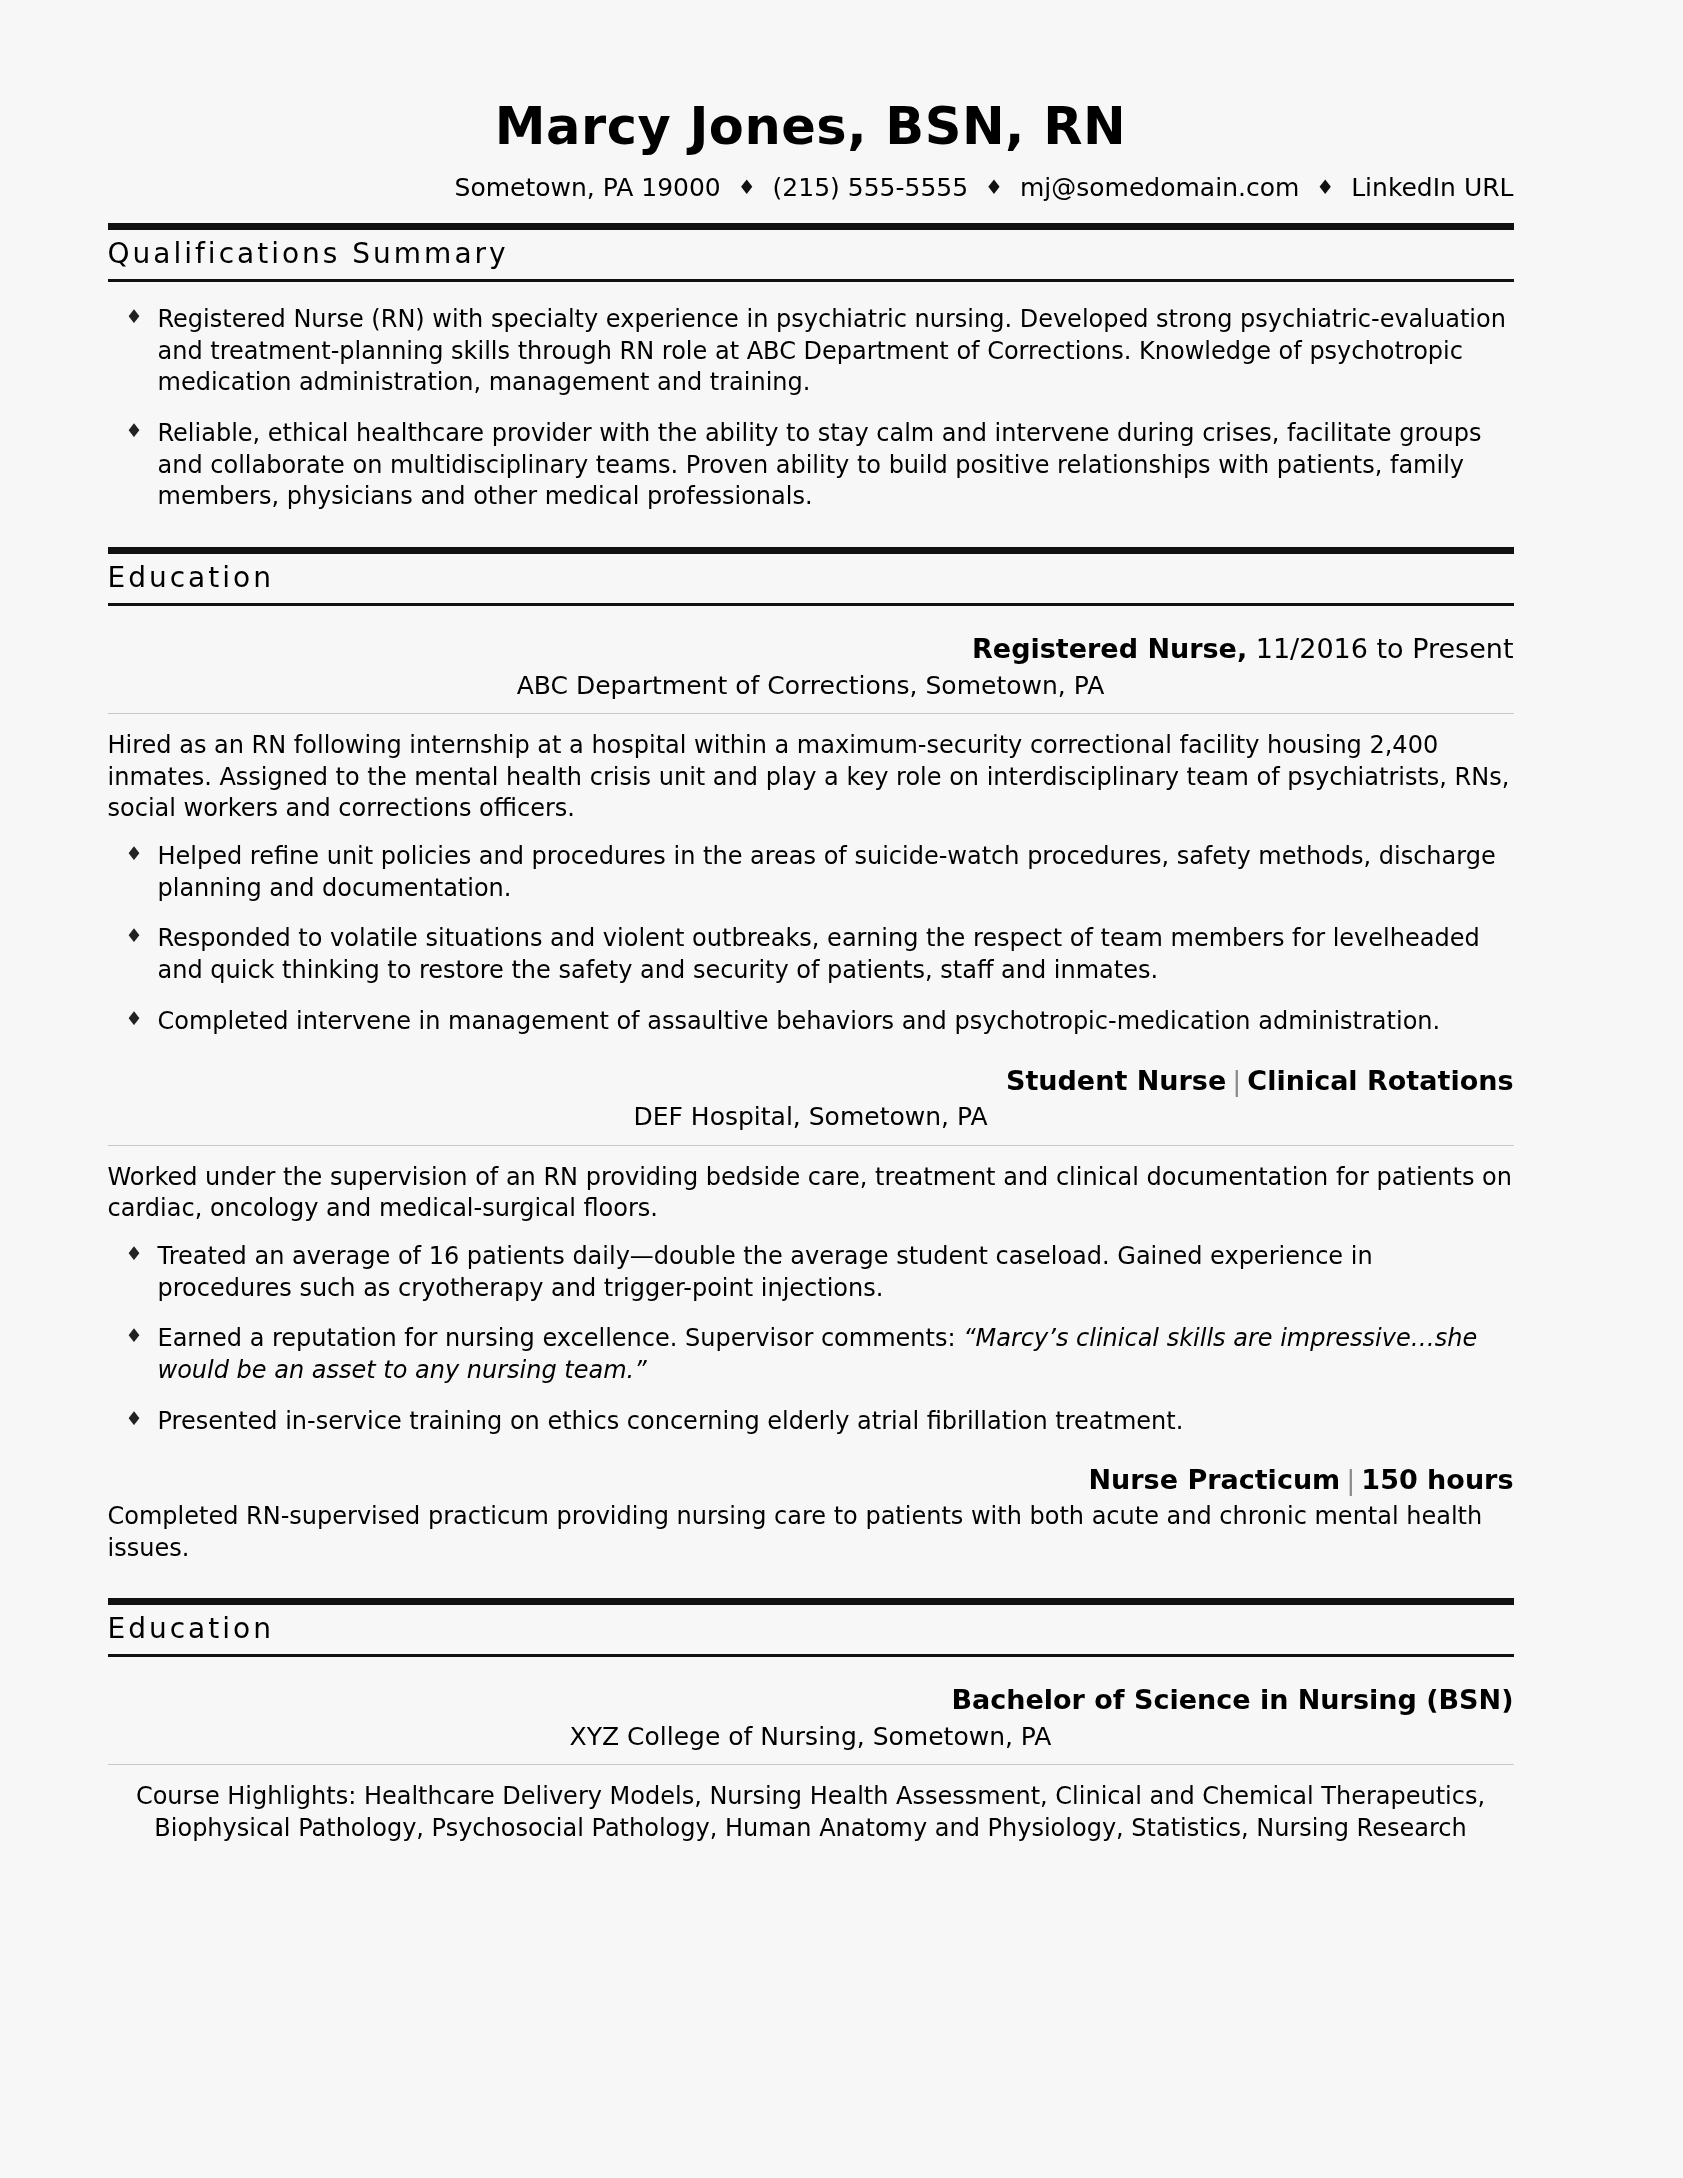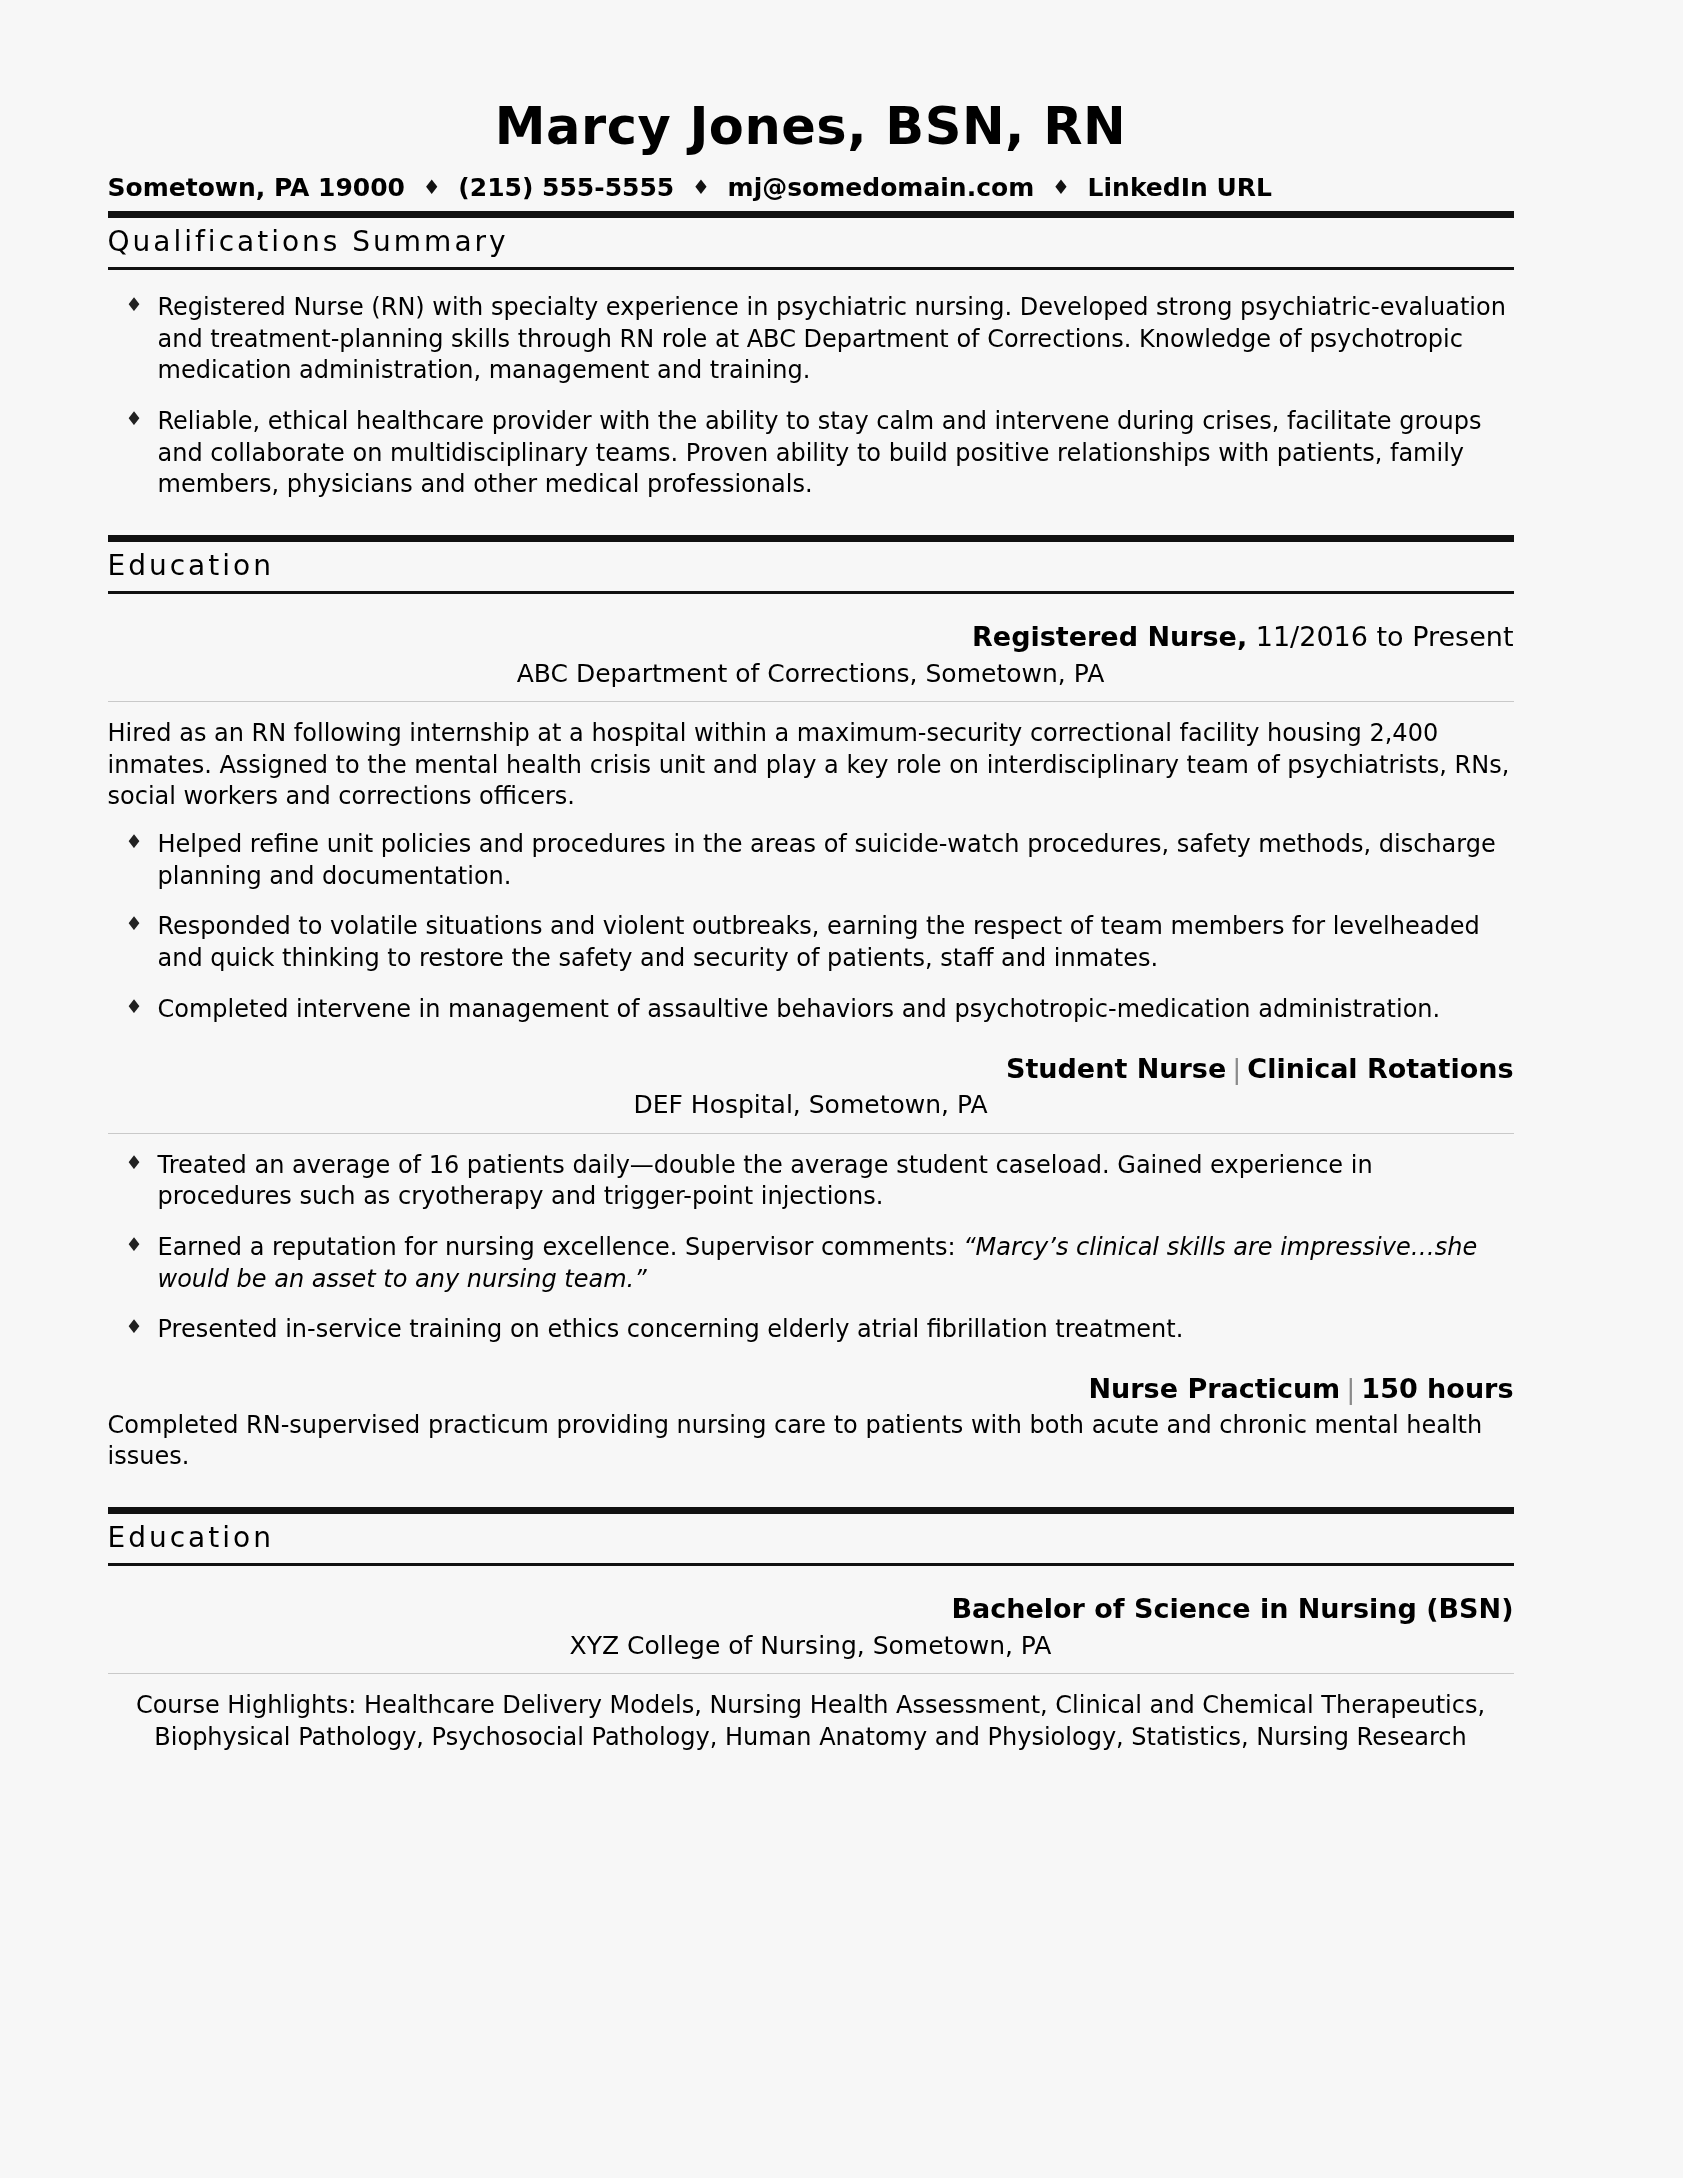--- a/index.html
+++ b/index.html
@@ -30,26 +30,25 @@
   
   .name {
     text-align: center;
     font-size: 51px;
     font-weight: bold;
     letter-spacing: 0.5px;
     margin: 40px 0 18px 0;
     line-height: 1.1;
   }
   .contact {
-    text-align: left;
+    text-align: right;
     font-size: 25px;
-    margin-bottom: 8px;
+    margin-bottom: 20px;
     line-height: 1.2;
     white-space: nowrap;
-    font-weight: bold;
   }
   .contact .sep {
     color: #111;
     font-size: 20px;
     padding: 0 9px;
     position: relative;
     top: -2px;
   }
 
   
@@ -167,20 +166,21 @@
         <li>Responded to volatile situations and violent outbreaks, earning the respect of team members for levelheaded and quick thinking to restore the safety and security of patients, staff and inmates.</li>
         <li>Completed intervene in management of assaultive behaviors and psychotropic-medication administration.</li>
       </ul>
     </div>
 
     <div>
       <div class="job-title">
         <b>Student Nurse</b><span class="pipe">|</span><b>Clinical Rotations</b>
       </div>
       <div class="job-sub">DEF Hospital, Sometown, PA</div>
+      <p class="job-desc">Worked under the supervision of an RN providing bedside care, treatment and clinical documentation for patients on cardiac, oncology and medical-surgical floors.</p>
       <ul class="bullets">
         <li>Treated an average of 16 patients daily—double the average student caseload. Gained experience in procedures such as cryotherapy and trigger-point injections.</li>
         <li>
           <span>Earned a reputation for nursing excellence. Supervisor comments: </span><em>“Marcy’s clinical skills are impressive…she would be an asset to any nursing team.”</em>
         </li>
         <li>Presented in-service training on ethics concerning elderly atrial fibrillation treatment.</li>
       </ul>
     </div>
 
     <div>

